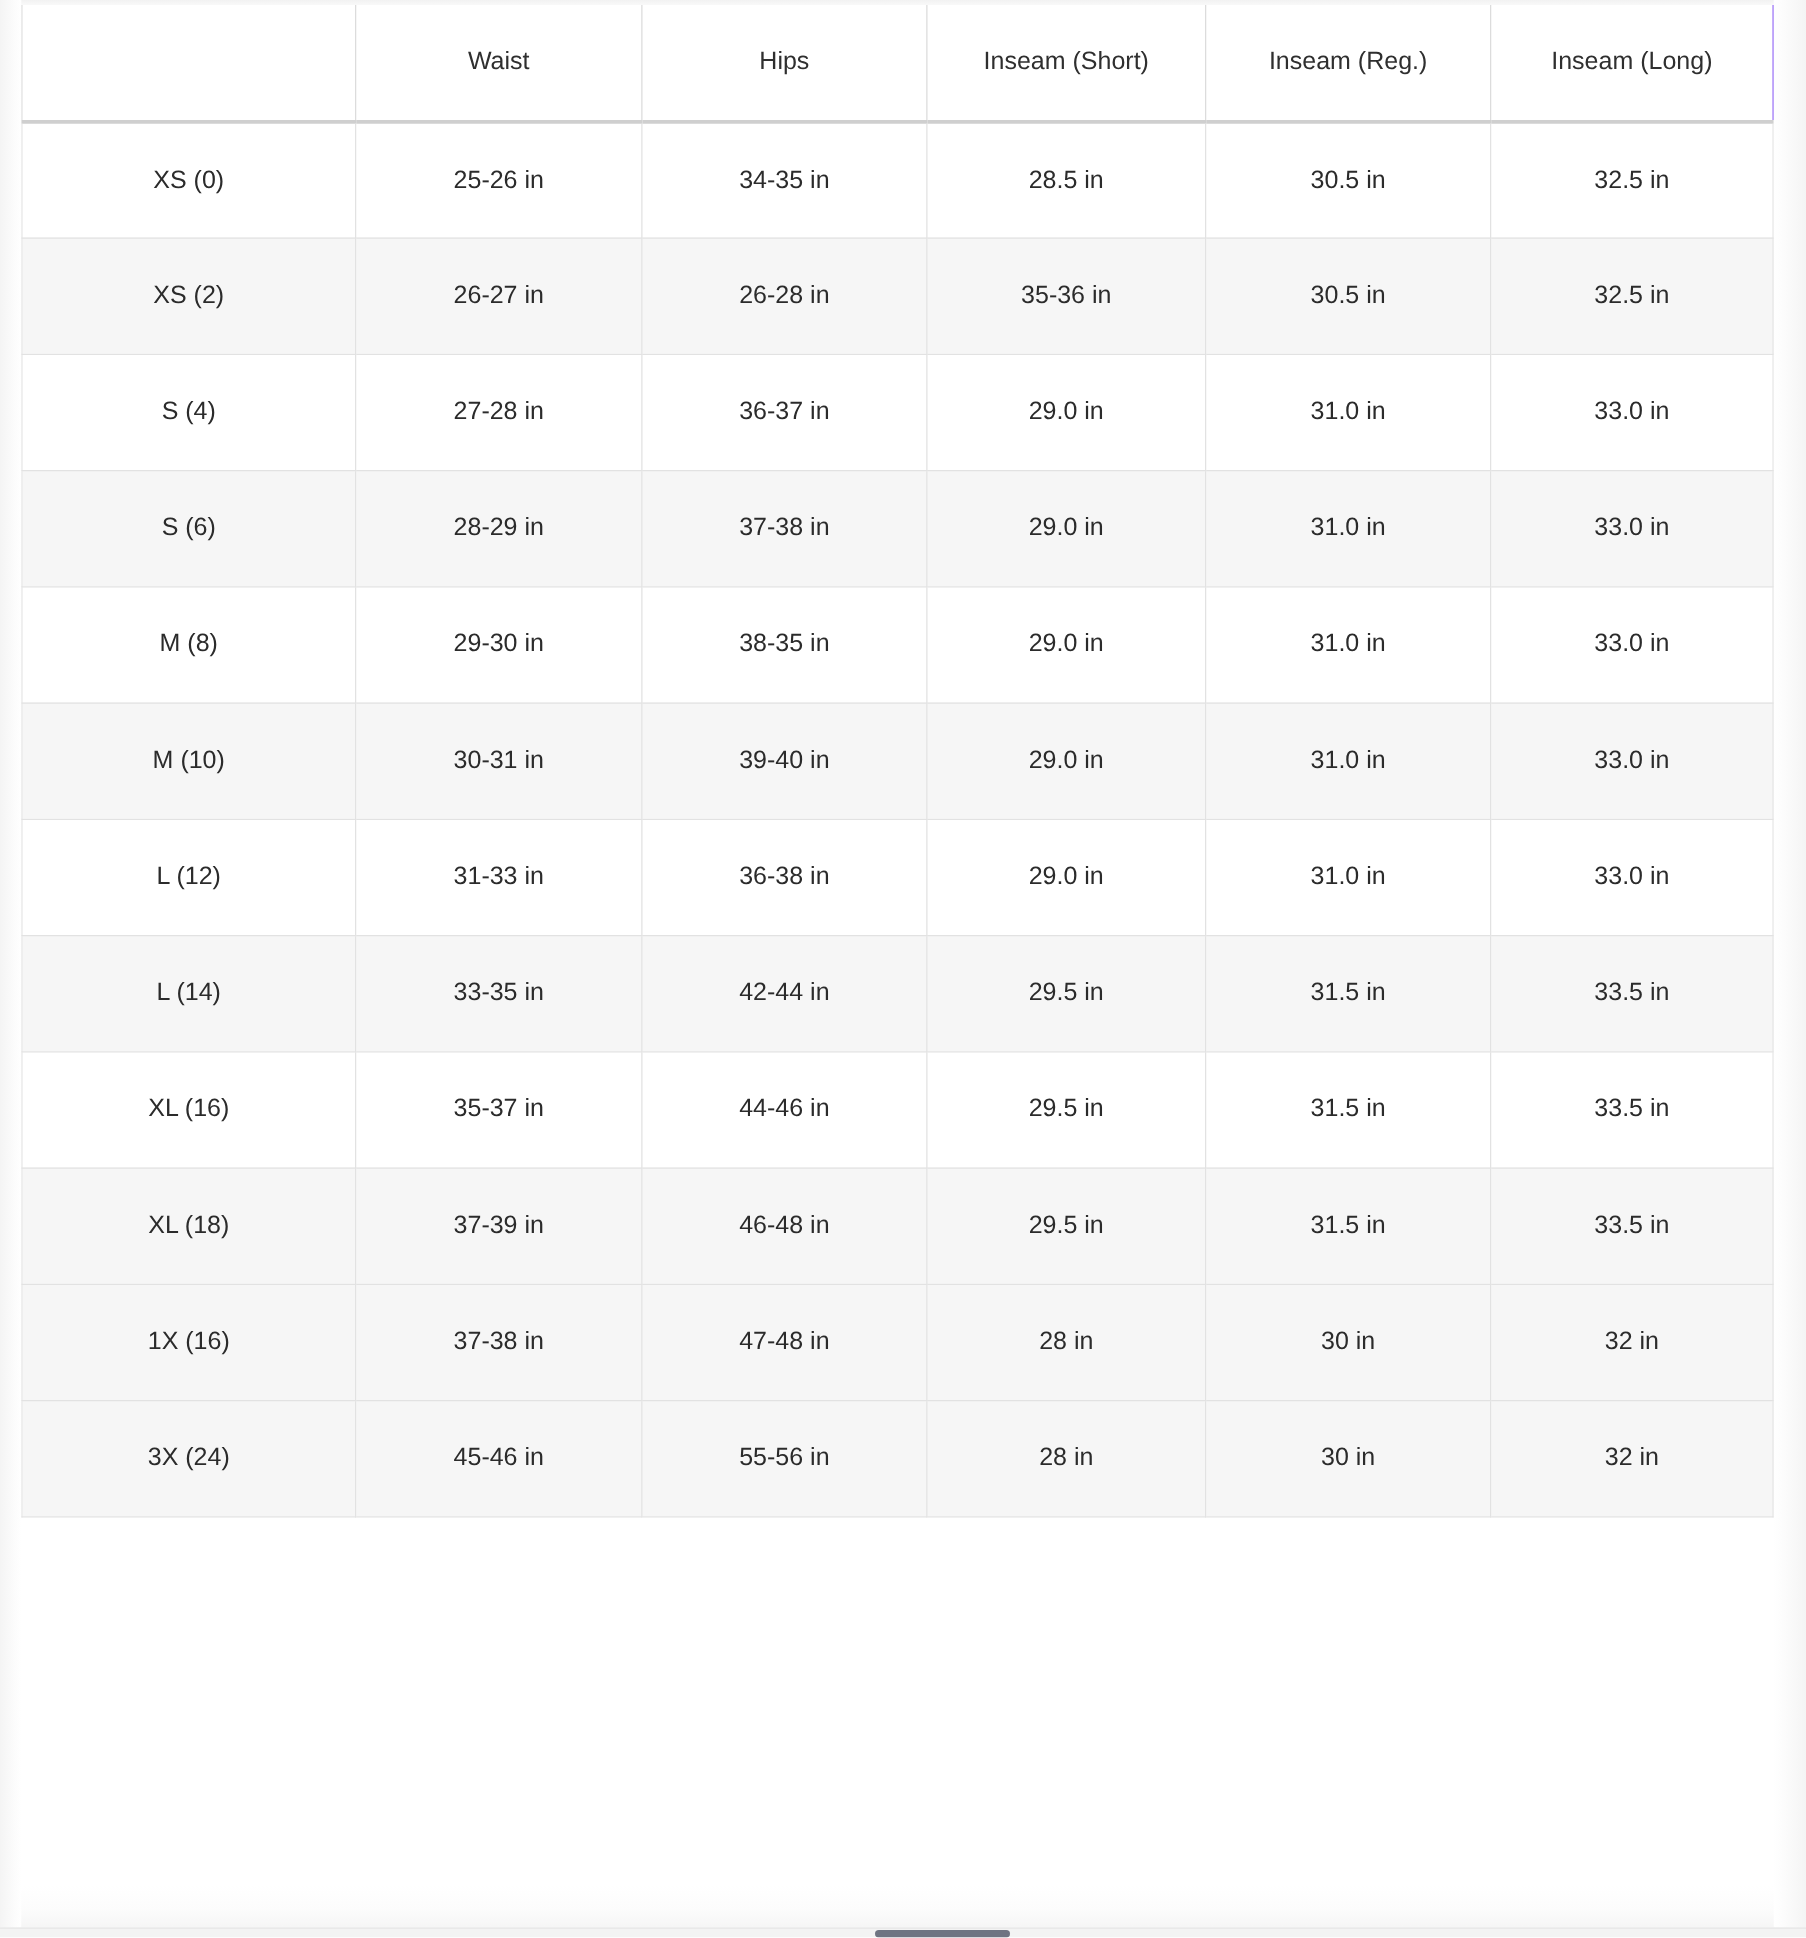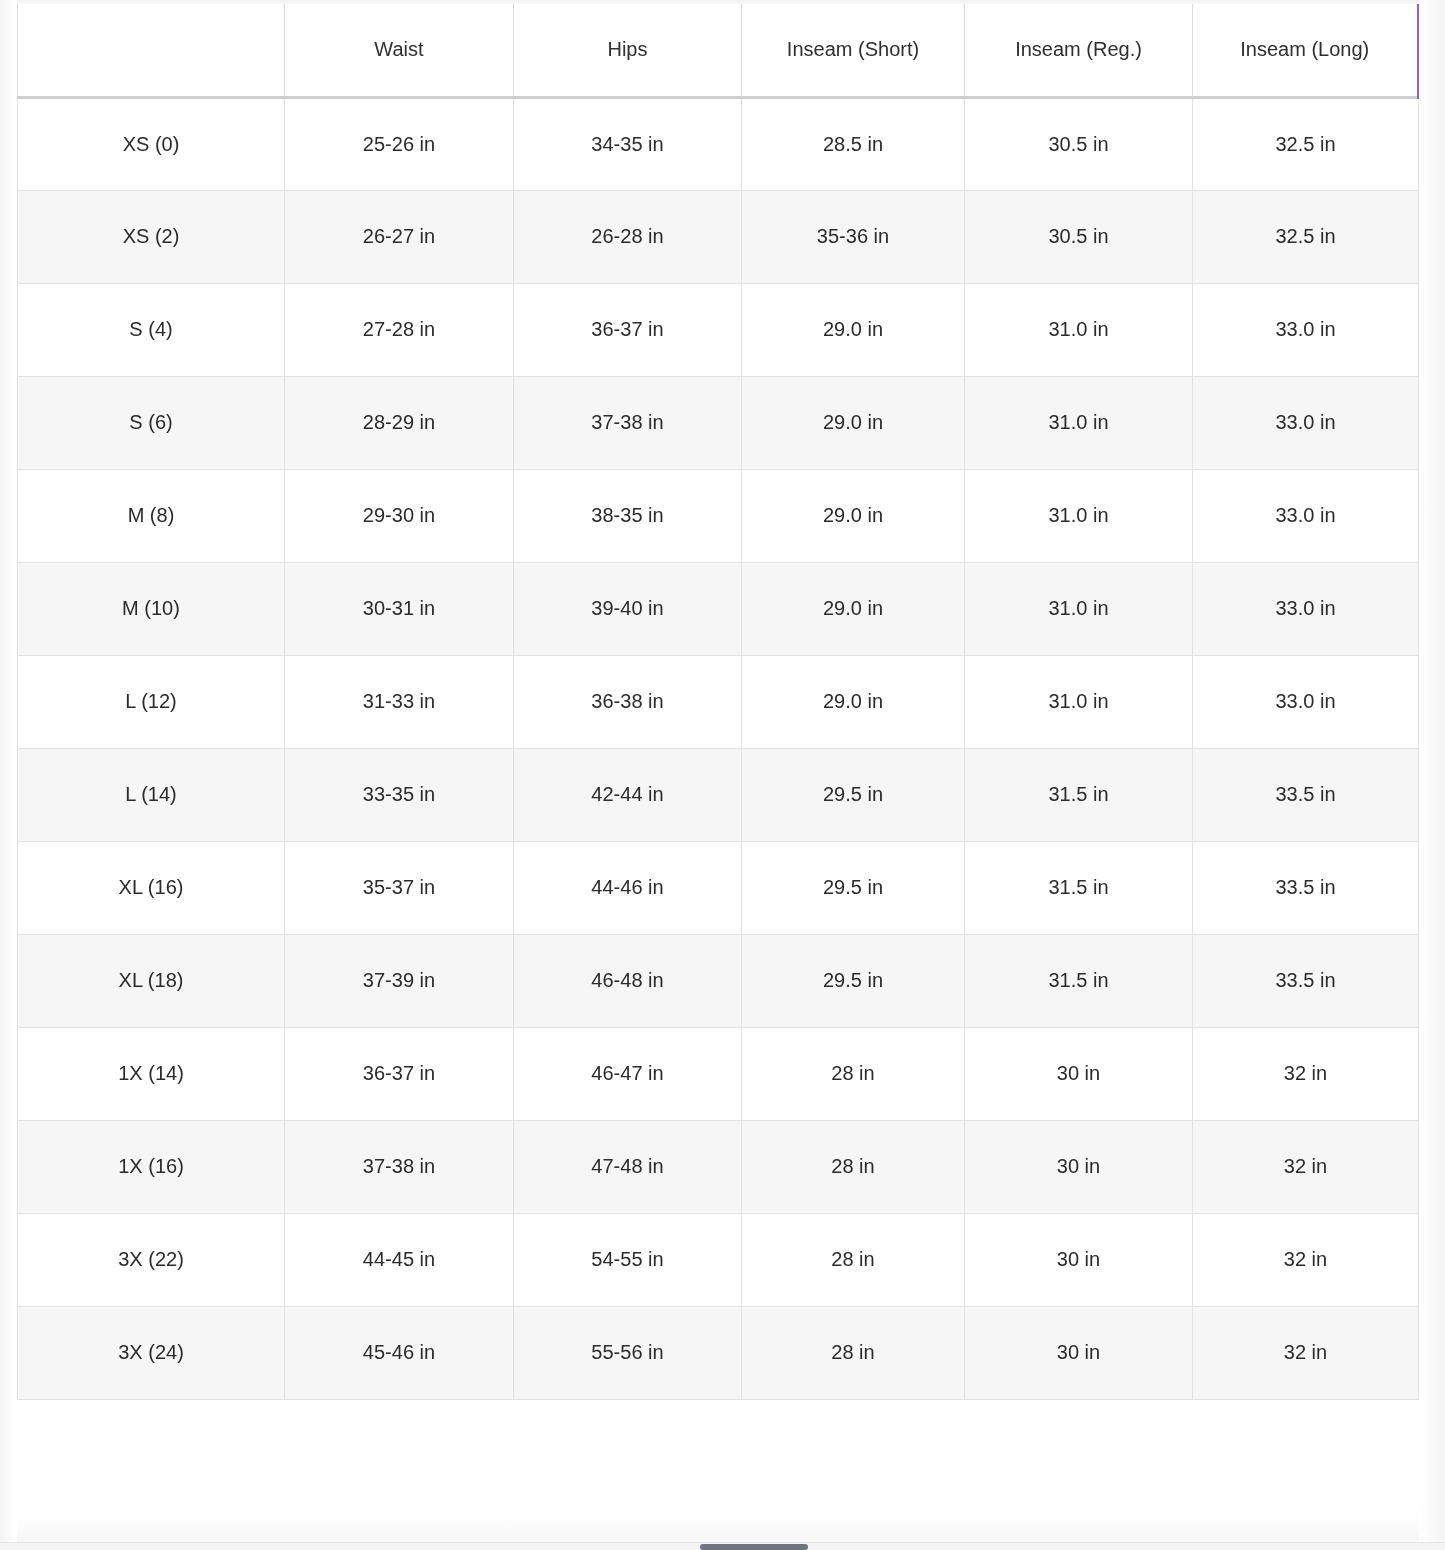--- a/index.html
+++ b/index.html
@@ -83,21 +83,21 @@
     border-right: 1px solid #dcdcdc;
     border-bottom: 3px solid #cfcfcf;
     padding: 0 4px;
     box-sizing: border-box;
     white-space: nowrap;
   }
   table.size-table thead th:first-child {
     border-left: 1px solid #dcdcdc;
   }
   table.size-table thead th.last {
-    border-right: 4px solid #8b5cf6;
+    border-right: 1px solid #8b5cf6;
   }
 
   table.size-table tbody td {
     height: 93px;
     text-align: center;
     vertical-align: middle;
     font-size: 20px;
     font-weight: 400;
     color: #2b2b2b;
     border-right: 1px solid #e2e2e2;
@@ -251,44 +251,28 @@
             <td class="last">33.5 in</td>
           </tr>
           <tr class="even">
             <td>XL (18)</td>
             <td>37-39 in</td>
             <td>46-48 in</td>
             <td>29.5 in</td>
             <td>31.5 in</td>
             <td class="last">33.5 in</td>
           </tr>
-          <tr class="odd">
-            <td>1X (14)</td>
-            <td>36-37 in</td>
-            <td>46-47 in</td>
-            <td>28 in</td>
-            <td>30 in</td>
-            <td class="last">32 in</td>
-          </tr>
           <tr class="even">
             <td>1X (16)</td>
             <td>37-38 in</td>
             <td>47-48 in</td>
             <td>28 in</td>
             <td>30 in</td>
             <td class="last">32 in</td>
           </tr>
-          <tr class="odd">
-            <td>3X (22)</td>
-            <td>44-45 in</td>
-            <td>54-55 in</td>
-            <td>28 in</td>
-            <td>30 in</td>
-            <td class="last">32 in</td>
-          </tr>
           <tr class="even">
             <td>3X (24)</td>
             <td>45-46 in</td>
             <td>55-56 in</td>
             <td>28 in</td>
             <td>30 in</td>
             <td class="last">32 in</td>
           </tr>
         </tbody>
     </table>

